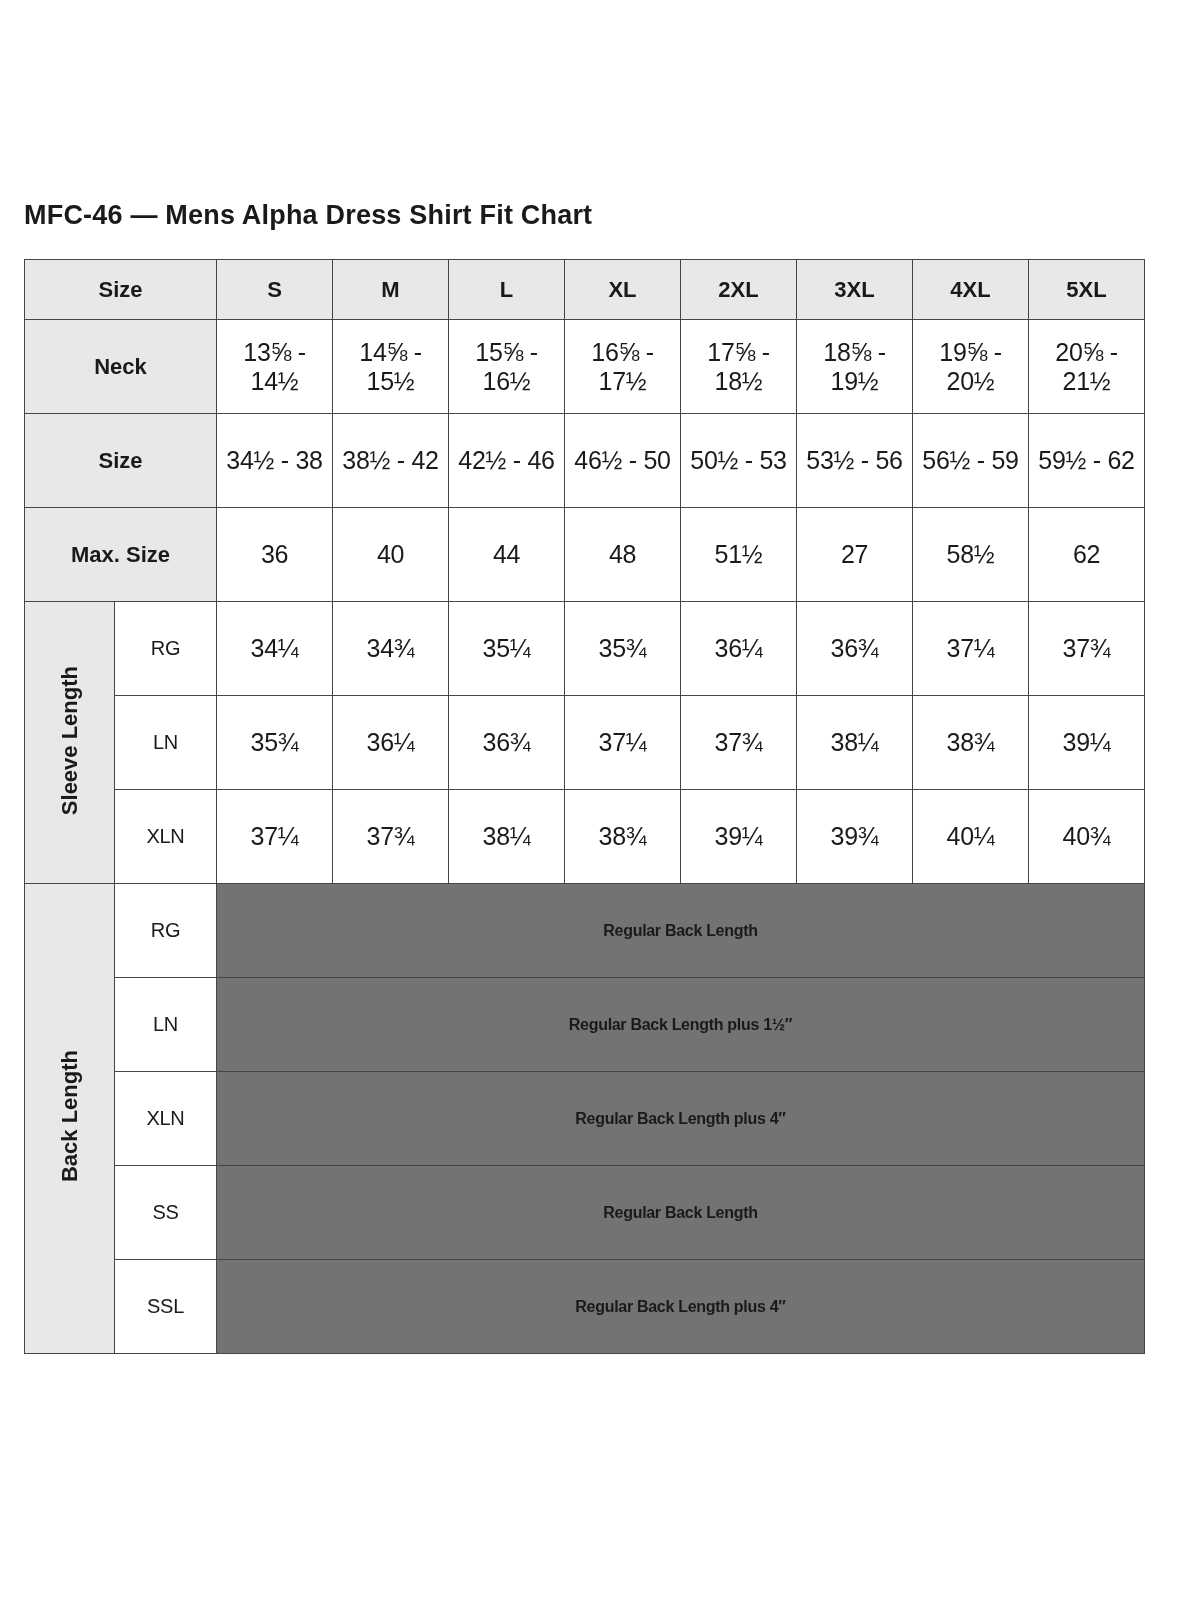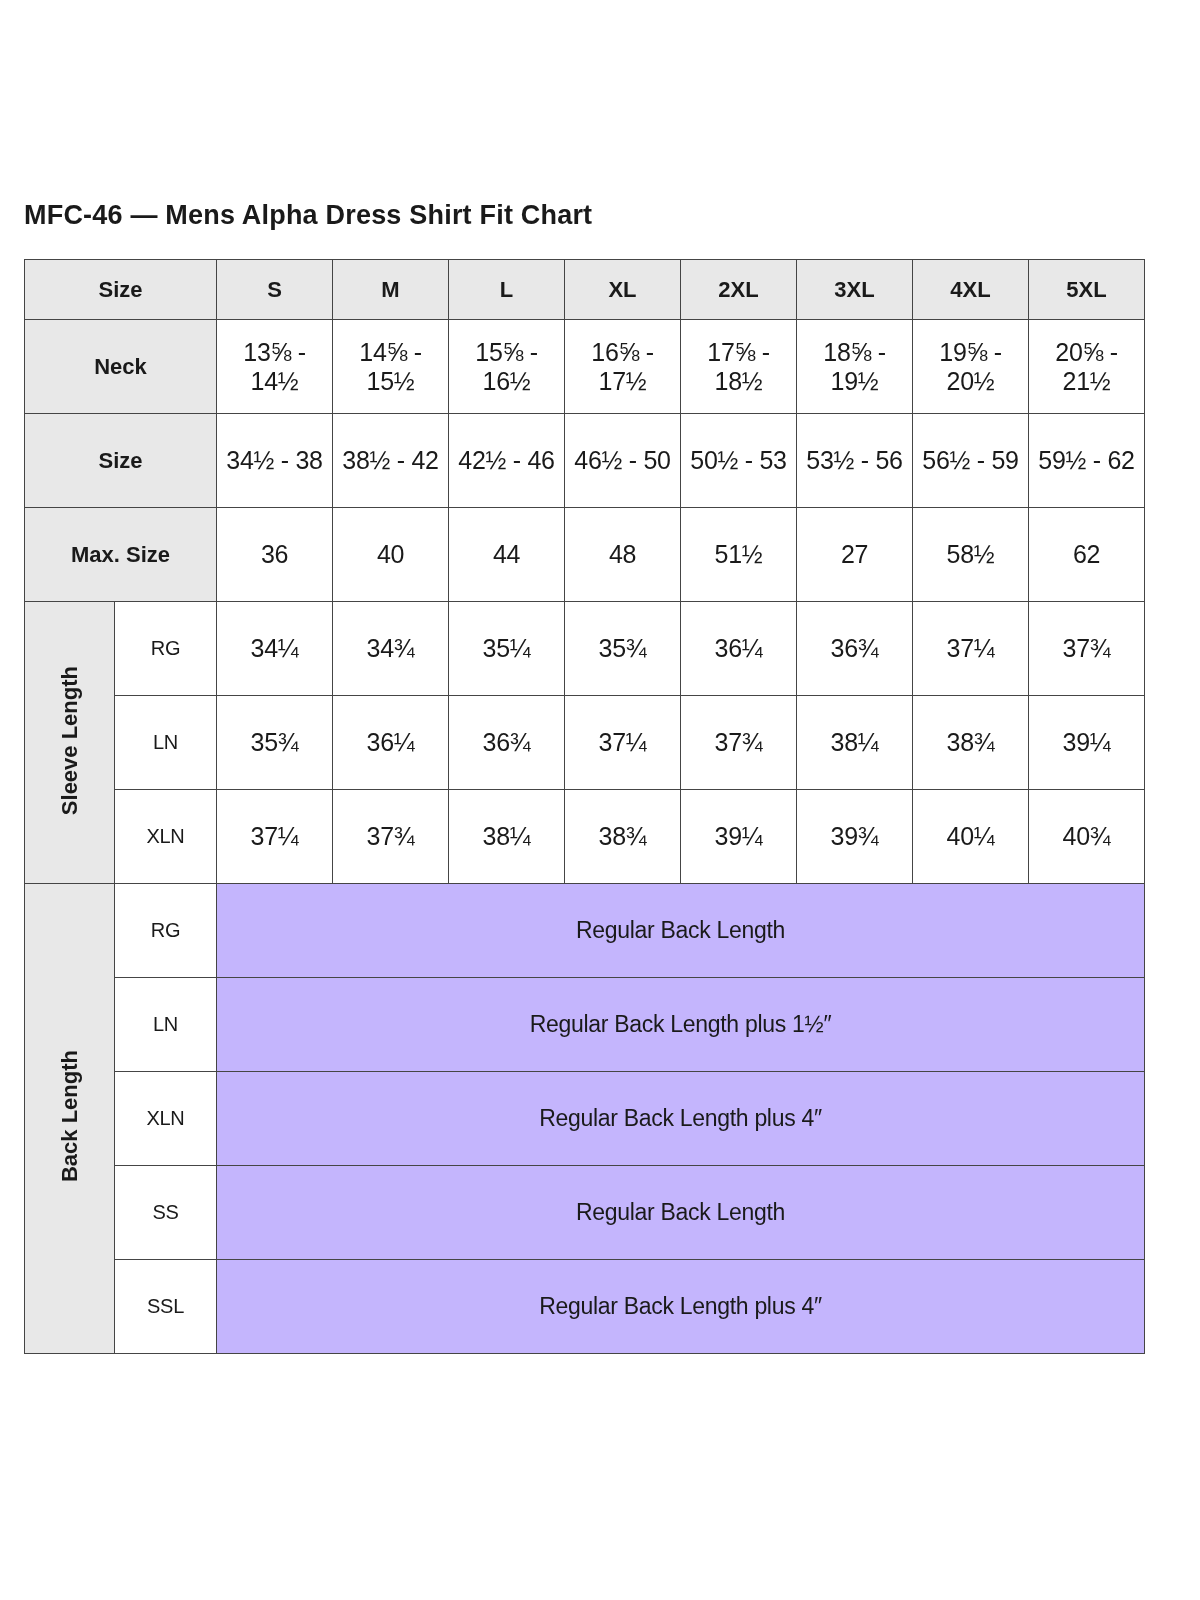--- a/index.html
+++ b/index.html
@@ -50,24 +50,24 @@
     letter-spacing: -0.3px;
     background: #ffffff;
   }
   td.sub {
     font-size: 20px;
     font-weight: normal;
     letter-spacing: -0.3px;
     background: #ffffff;
   }
   td.spanval {
-    font-size: 23px;
-    font-weight: normal;
+    font-size: 16px;
+    font-weight: bold;
     letter-spacing: -0.3px;
-    background: #c4b5fd;
+    background: #737373;
   }
   th.vert {
     background: #e8e8e8;
   }
   .vtext {
     display: inline-block;
     writing-mode: vertical-rl;
     transform: rotate(180deg);
     font-size: 22px;
     font-weight: bold;

